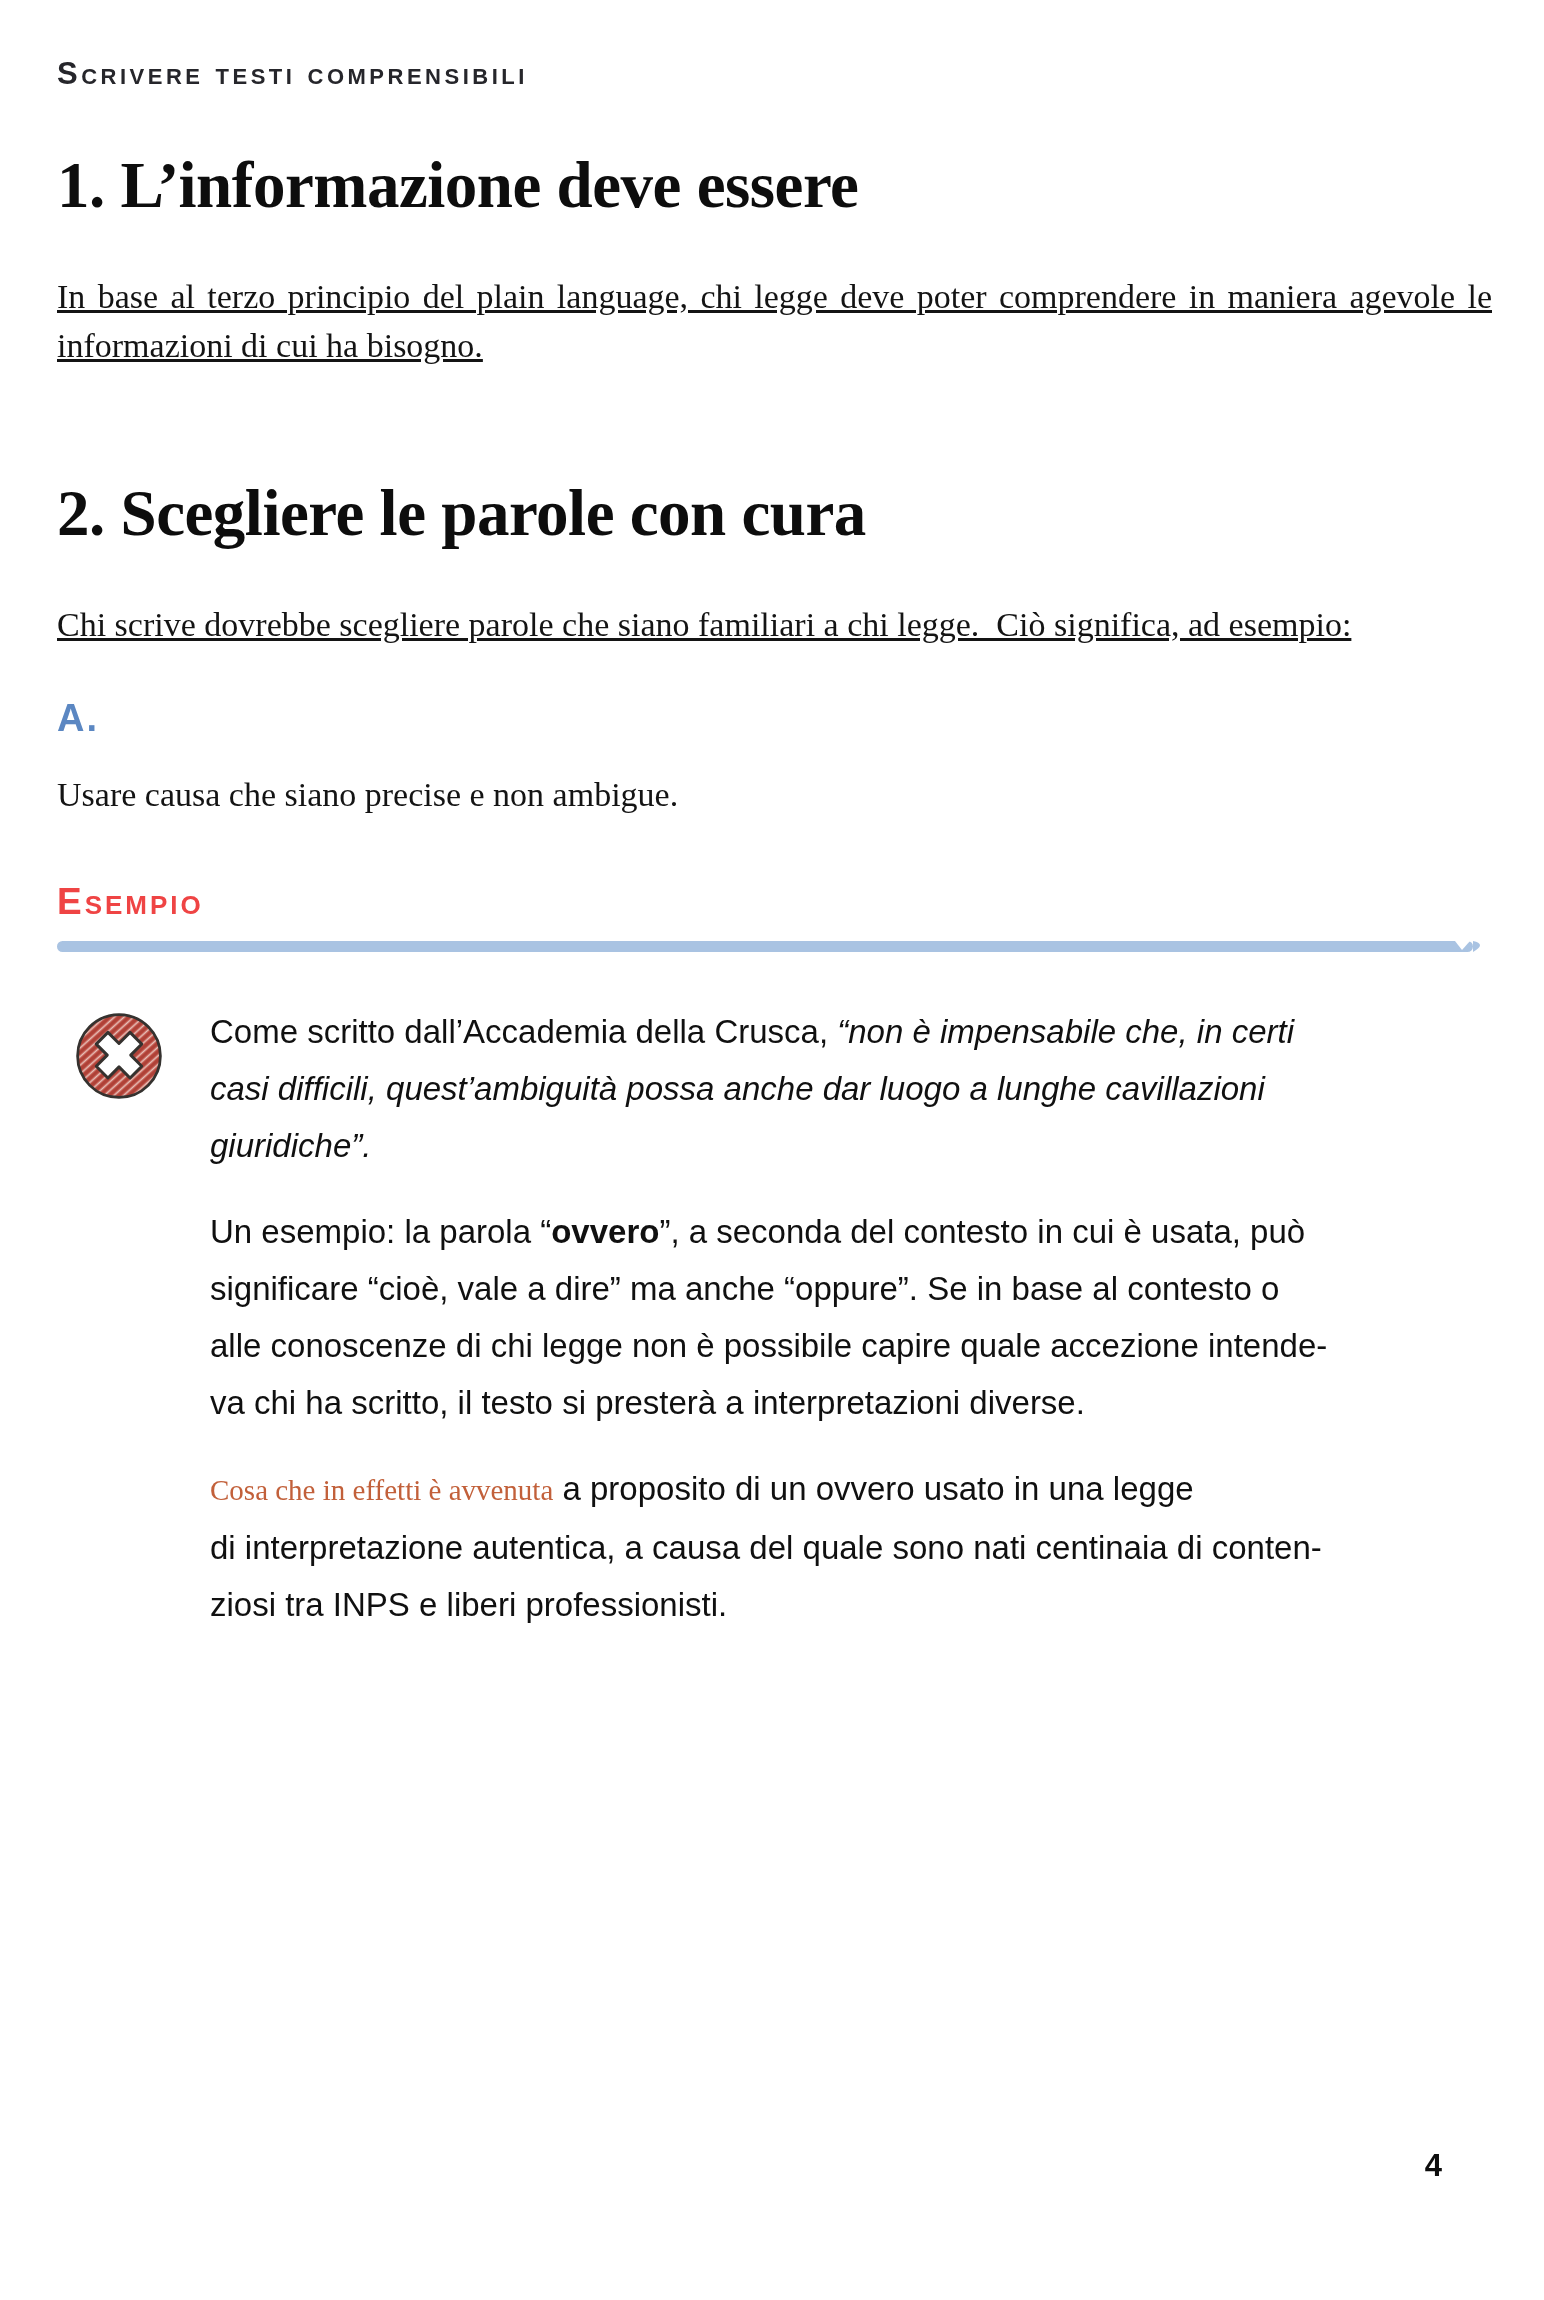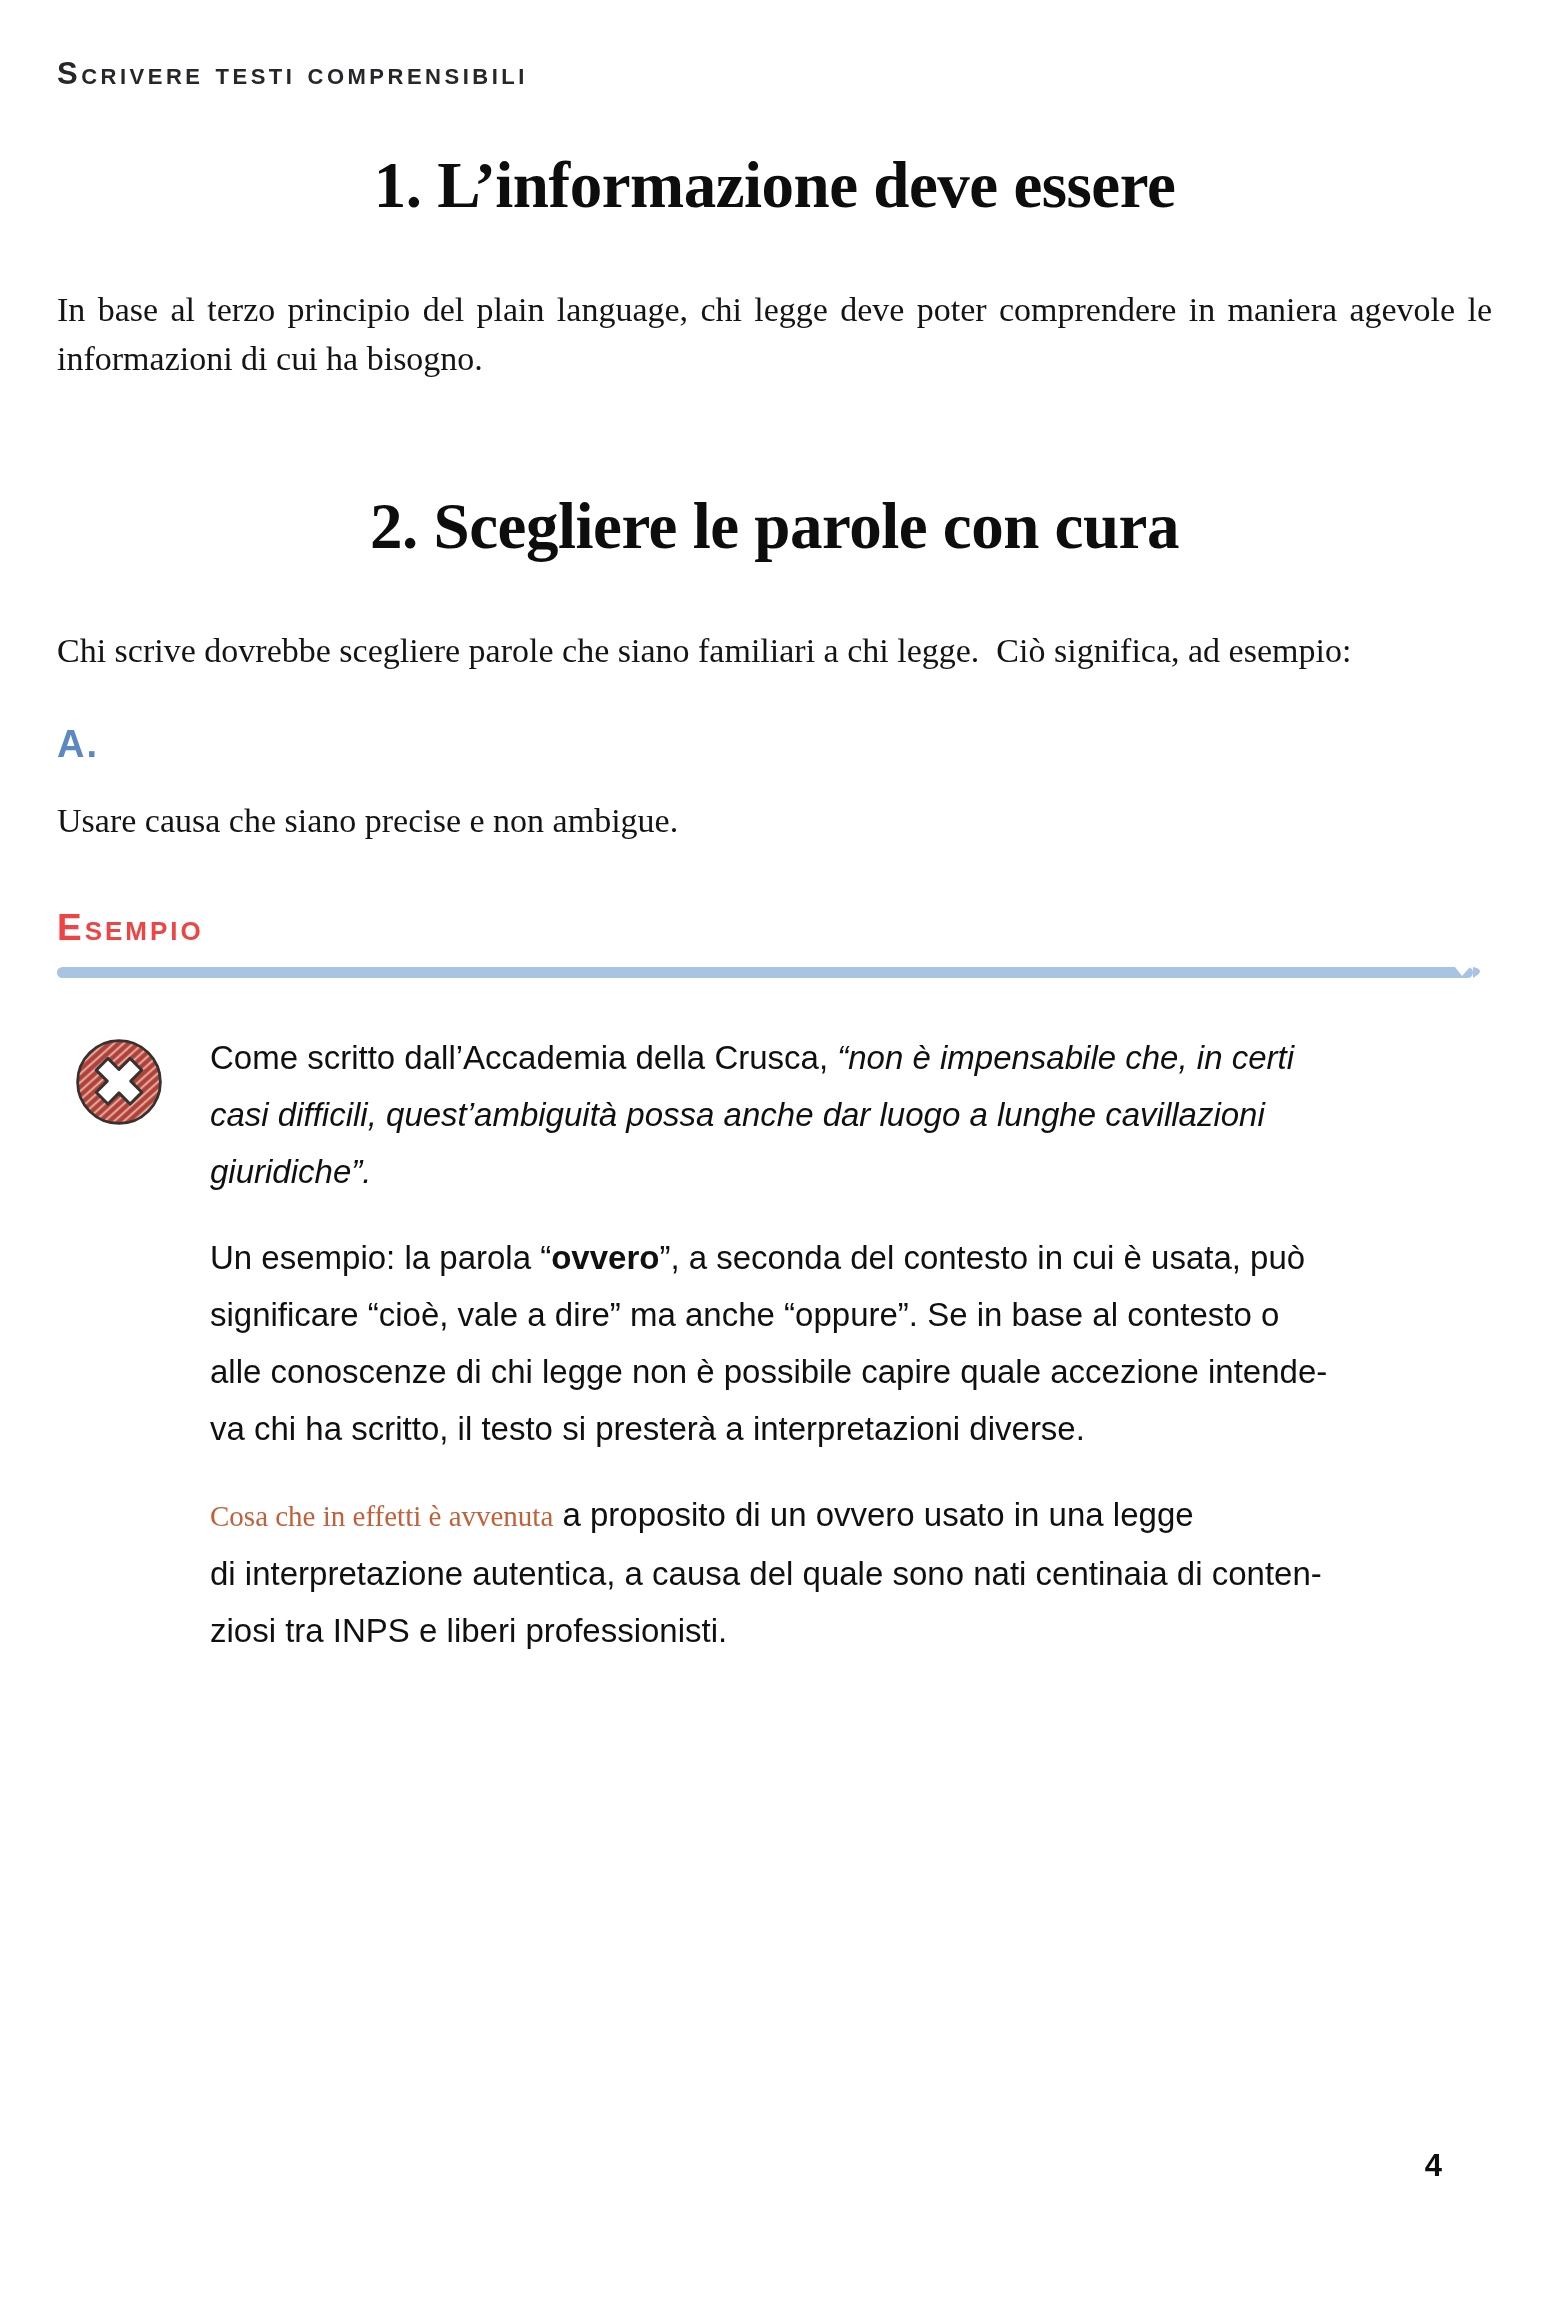--- a/index.html
+++ b/index.html
@@ -25,32 +25,31 @@
     color: #26262b;
   }
   h1.doc-h {
     margin-top: 46px;
     font-family: "Liberation Serif", serif;
     font-weight: bold;
     font-size: 65px;
     line-height: 94px;
     color: #0d0d0d;
     letter-spacing: -0.5px;
-    text-align: center;
   }
   h1.doc-h .hline { display: block; }
   h1.h2-style { margin-top: 96px; }
   p.body-p {
     margin-top: 30px;
     font-size: 34px;
     line-height: 49px;
     text-align: justify;
     color: #141414;
   }
-  p.first-after-h { margin-top: 53px; }
+  p.first-after-h { margin-top: 40px; text-decoration: underline; }
   .item-label {
     margin-top: 48px;
     font-family: "Liberation Sans", sans-serif;
     font-weight: bold;
     font-size: 38px;
     letter-spacing: 2px;
     color: #5b87c2;
   }
   .item-text { margin-top: 36px; }
   .esempio-label {

